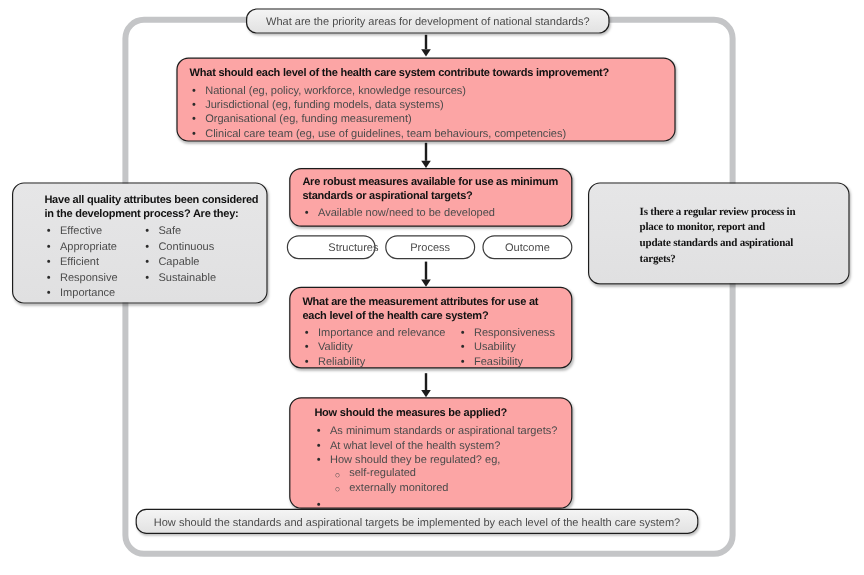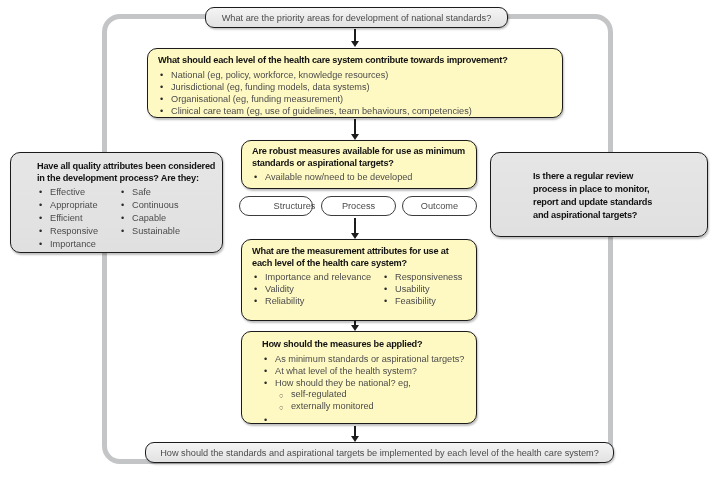--- a/index.html
+++ b/index.html
@@ -8,21 +8,21 @@
     position: relative; width: 720px; height: 479px; background: #ffffff;
     font-family: "Liberation Sans", sans-serif; overflow: hidden;
   }
   
   .loop {
     position: absolute; left: 102px; top: 14px; width: 511px; height: 450px;
     border: 5px solid #c4c5c7; border-radius: 18px;
   }
   
   .qbox {
-    position: absolute; background: #fef9c3; border: 1.7px solid #1c1c1c;
+    position: absolute; background: #fca5a5; border: 1.7px solid #1c1c1c;
     border-radius: 10px; padding: 6px 10px 4px 10px;
     box-shadow: 1px 1.5px 2px rgba(0,0,0,0.25);
   }
   .qbox.gray { background: linear-gradient(180deg, #e6e6e7, #e0e0e1); }
   .title {
     font-weight: bold; font-size: 9.2px; line-height: 11.5px;
     letter-spacing: -0.2px; color: #121212; margin-bottom: 2px;
   }
   .b-row { display: flex; align-items: flex-start; font-size: 9.2px; line-height: 12px; color: #4b4b4b; }
   .b-row .dot { width: 13px; flex: 0 0 13px; padding-left: 2px; color: #2a2a2a; }
@@ -54,26 +54,26 @@
   #contribution-box { left: 147px; top: 48px; width: 416px; height: 70px; }
   #quality-box { left: 10px; top: 152px; width: 213px; height: 101px; padding: 8px 6px 4px 26px; }
   #quality-box .b-row { line-height: 13px; }
   #robust-box { left: 241px; top: 140px; width: 236px; height: 49px; padding-top: 5px; }
   #review-box {
     left: 490px; top: 152px; width: 218px; height: 85px;
     display: flex; align-items: center; justify-content: center;
   }
   #review-box .review-text {
     width: 132px; font-weight: bold; font-size: 9.2px; line-height: 13px;
-    letter-spacing: -0.2px; color: #121212; text-align: left;
-  }
-  #attributes-box { left: 241px; top: 239px; width: 236px; height: 82px; }
+    letter-spacing: -0.2px; color: #121212; text-align: left; font-family: Liberation Serif, serif;
+  }
+  #attributes-box { left: 241px; top: 239px; width: 236px; height: 68px; }
   #application-box { left: 241px; top: 331px; width: 236px; height: 93px; padding-top: 7px; padding-left: 20px; }
   #top-pill { left: 205px; top: 7px; width: 303px; height: 21px; }
-  #bottom-pill { left: 113px; top: 442px; width: 469px; height: 21px; margin-left: 32px; }
+  #bottom-pill { left: 113px; top: 424px; width: 469px; height: 21px; }
   #mini-structures { left: 239px; width: 74px; padding-left: 37px; }
   #mini-process { left: 321px; width: 75px; }
   #mini-outcome { left: 402px; width: 75px; }
   #arrow-1 { top: 29px; height: 12px; }
   #arrow-2 { top: 119px; height: 15px; }
   #arrow-3 { top: 218px; height: 15px; }
   #arrow-4 { top: 311px; height: 14px; }
   #arrow-5 { top: 426px; height: 10px; }
   .col-1 { display: flex; flex-direction: column; }
   .col-2 { display: flex; flex-direction: column; }
@@ -224,21 +224,21 @@
     <div class="b-row">
       <span class="dot">•</span>
       <span>As minimum standards or aspirational targets?</span>
     </div>
     <div class="b-row">
       <span class="dot">•</span>
       <span>At what level of the health system?</span>
     </div>
     <div class="b-row">
       <span class="dot">•</span>
-      <span>How should they be national? eg,</span>
+      <span>How should they be regulated? eg,</span>
     </div>
     <div class="b-row sub">
       <span class="dot">○</span>
       <span>self-regulated</span>
     </div>
     <div class="b-row sub">
       <span class="dot">○</span>
       <span>externally monitored</span>
     </div>
     <div class="b-row">

